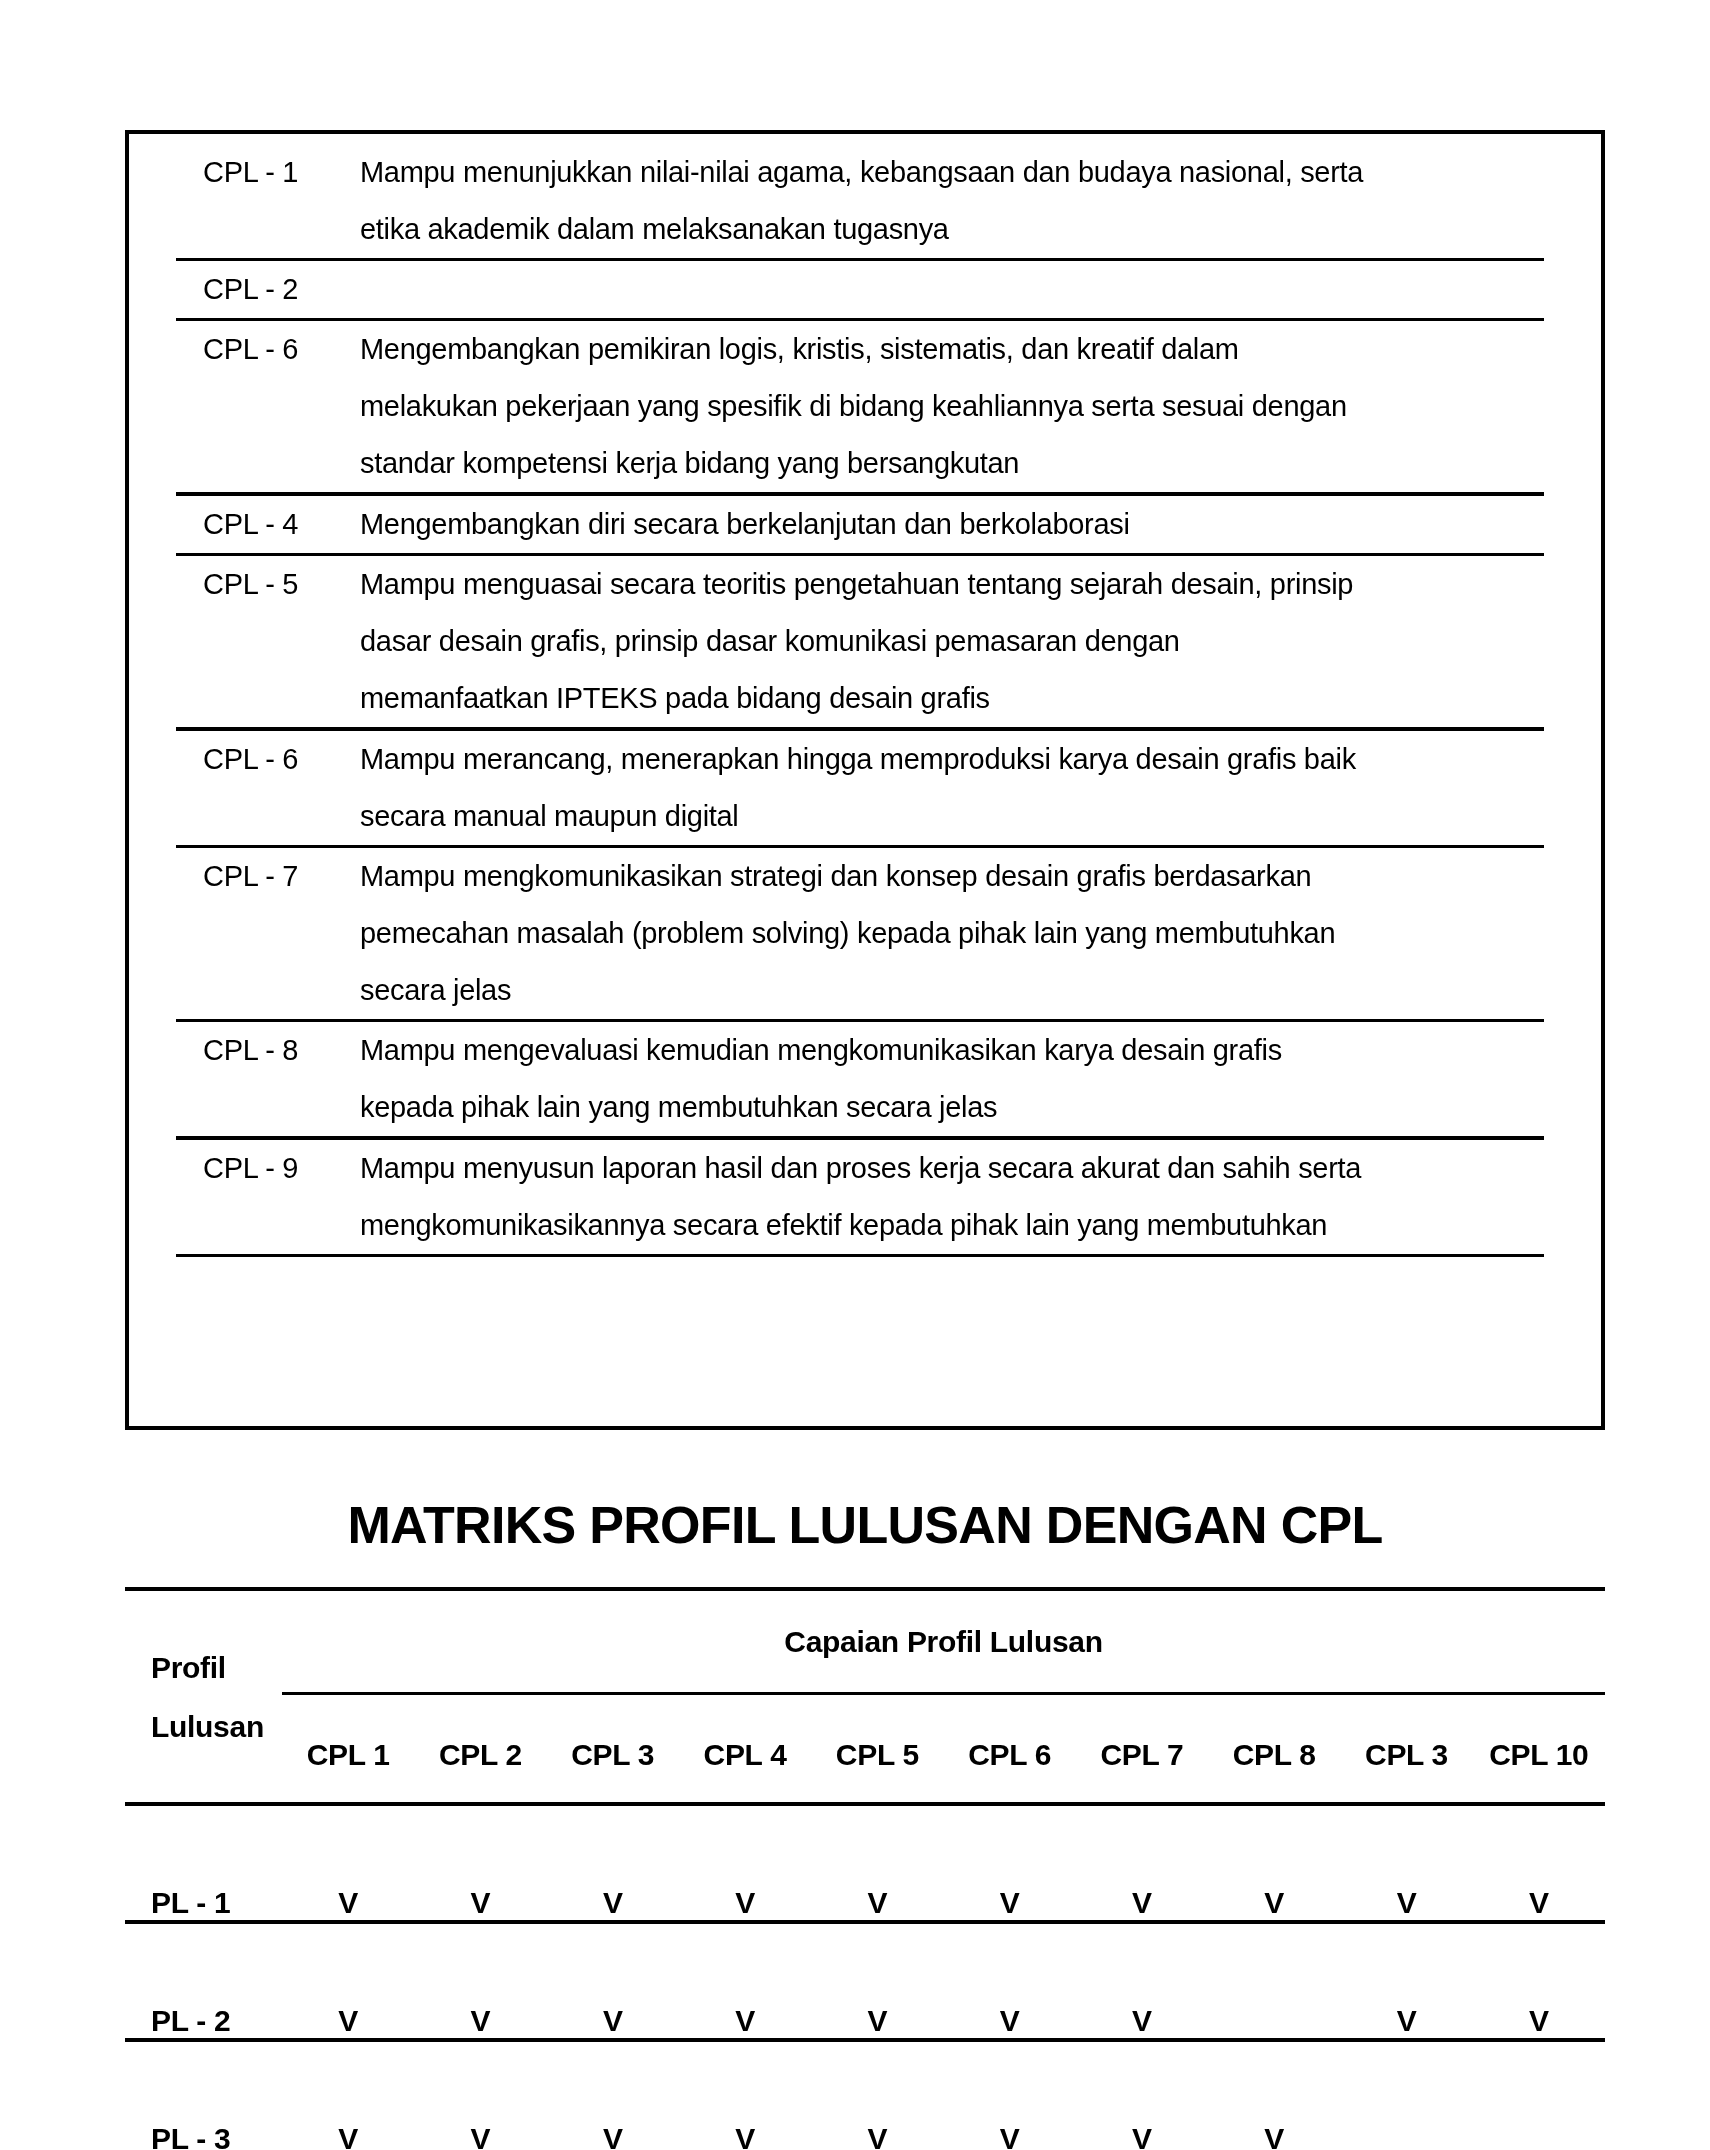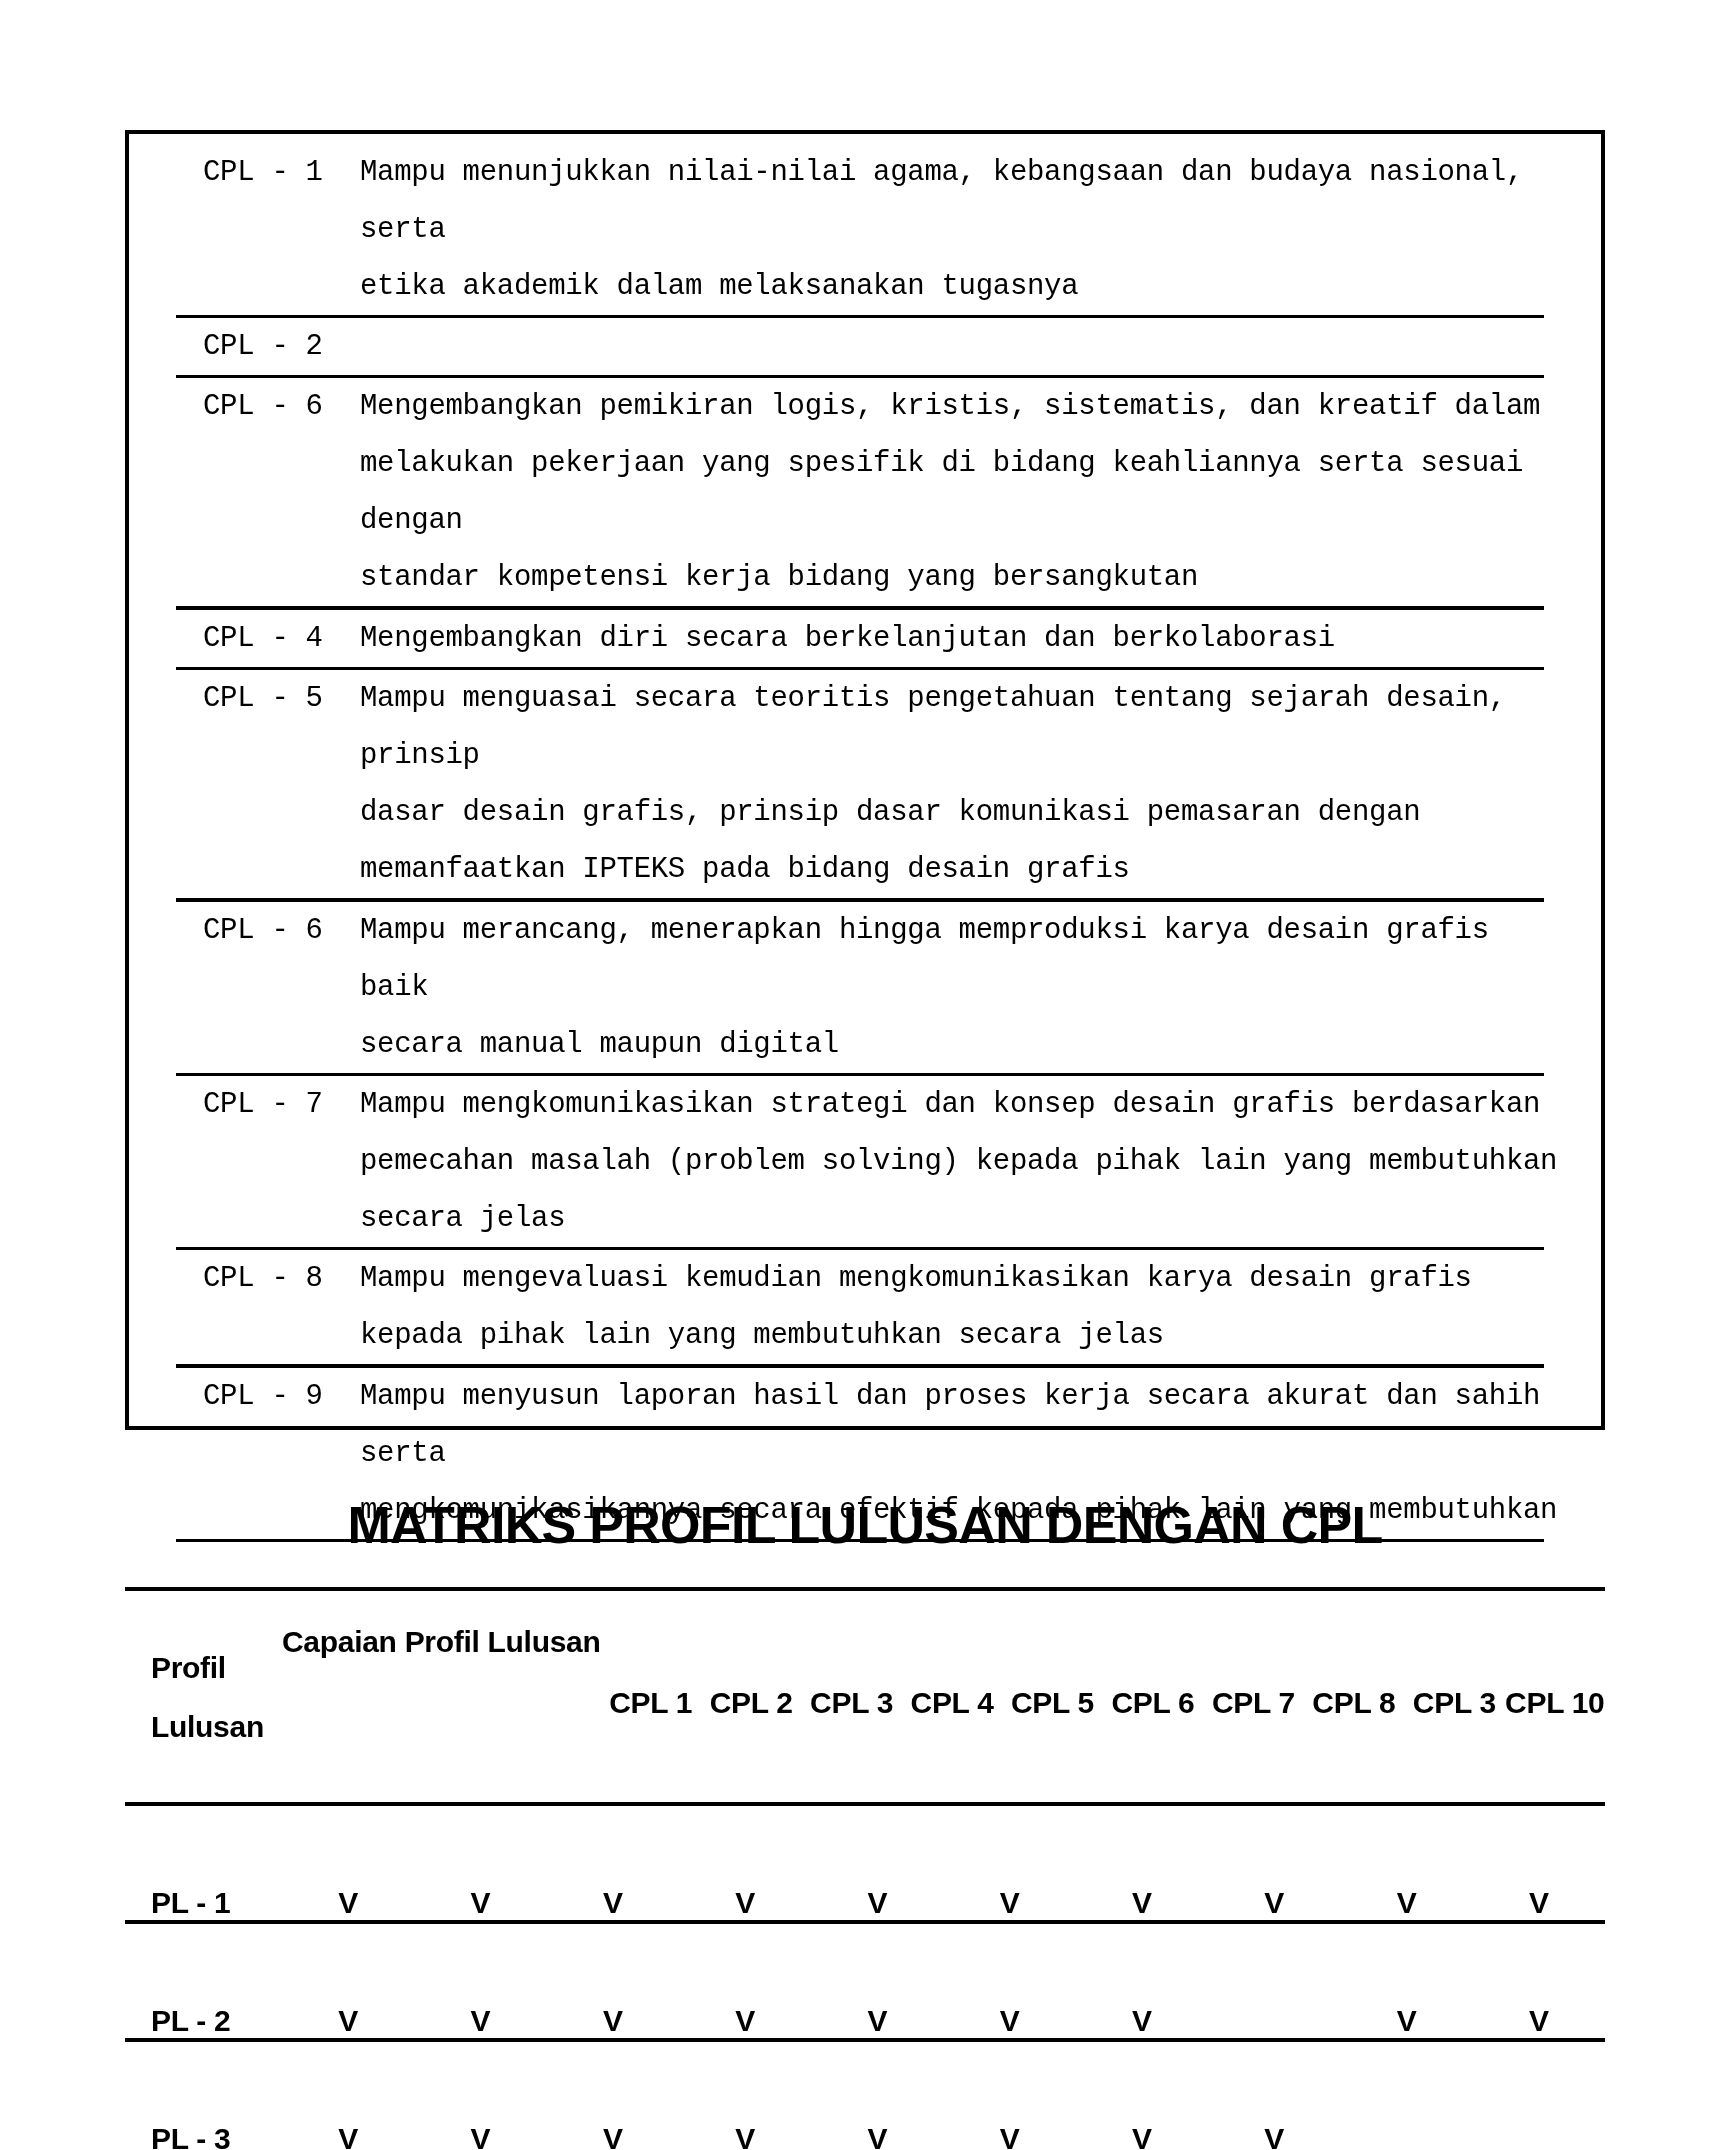--- a/index.html
+++ b/index.html
@@ -14,21 +14,21 @@
     letter-spacing:-0.3px;
   }
 
   
   .cpl-box{
     position:absolute;
     left:125px;top:130px;
     width:1480px;height:1300px;
     box-sizing:border-box;
     border:4.1px solid #000;
-    display:flex;flex-direction:column;font-family:Liberation Mono, monospace;
+    display:flex;flex-direction:column;
   }
   .cpl-row{
     display:flex;
     align-items:flex-start;
     padding:0 41px 0 74px;
     font-size:29px;
     line-height:57px;
   }
   .cpl-row:first-child{padding-top:9.7px;}
   .cpl-row:last-child{padding-bottom:6.9px;}
@@ -75,21 +75,21 @@
     border-bottom:4.1px solid #000;
   }
   .m-corner{
     box-sizing:border-box;
     width:157px;
     padding-left:26px;
     display:flex;align-items:center;
     white-space:pre-line;
     line-height:59px;
   }
-  .m-right{flex:1;display:flex;flex-direction:row;}
+  .m-right{flex:1;display:flex;flex-direction:column;}
   .m-group{
     height:101px;
     display:flex;align-items:center;justify-content:center;
   }
   .m-group-rule{height:2.8px;background:#000;}
   .m-cols{flex:1;display:flex;align-items:center;}
   .m-col{flex:1;text-align:center;white-space:nowrap;margin-top:13px;}
   .m-row{
     display:flex;align-items:flex-end;
     height:114px;

